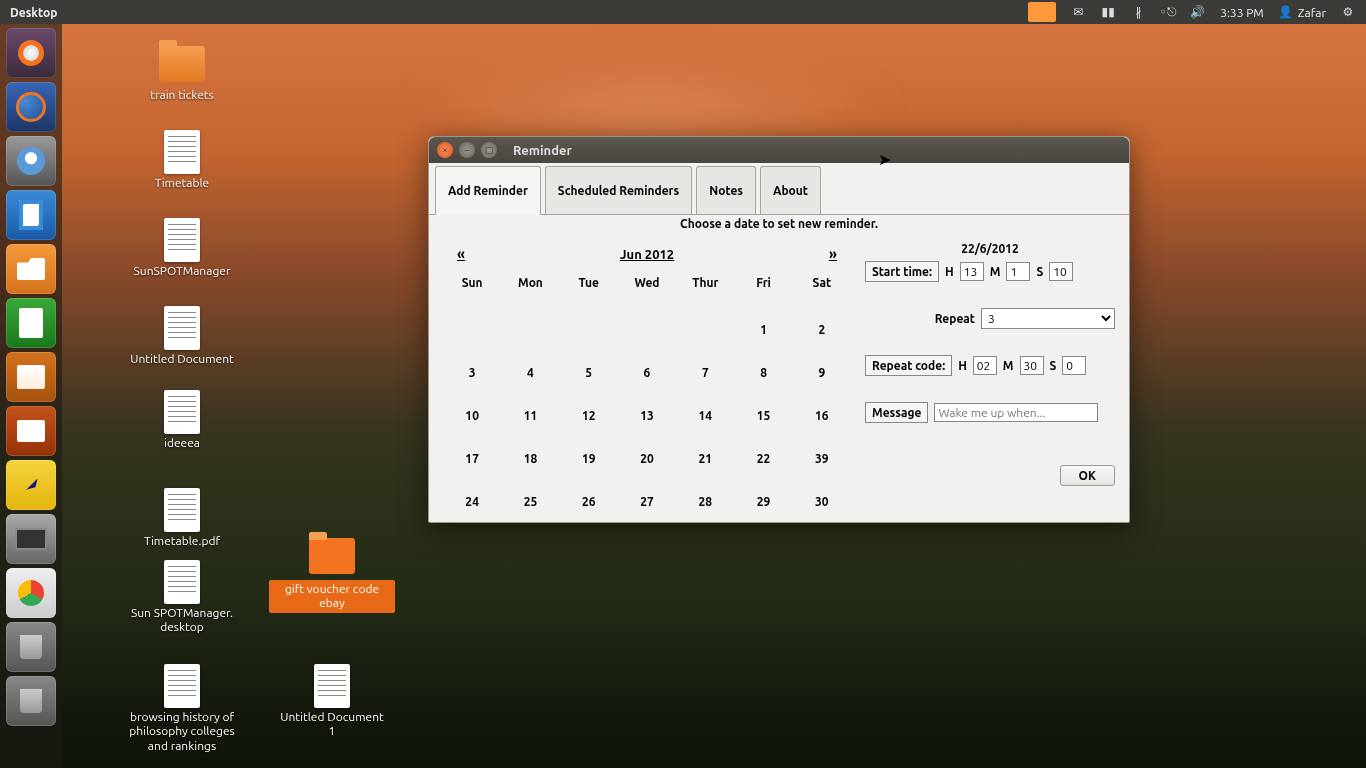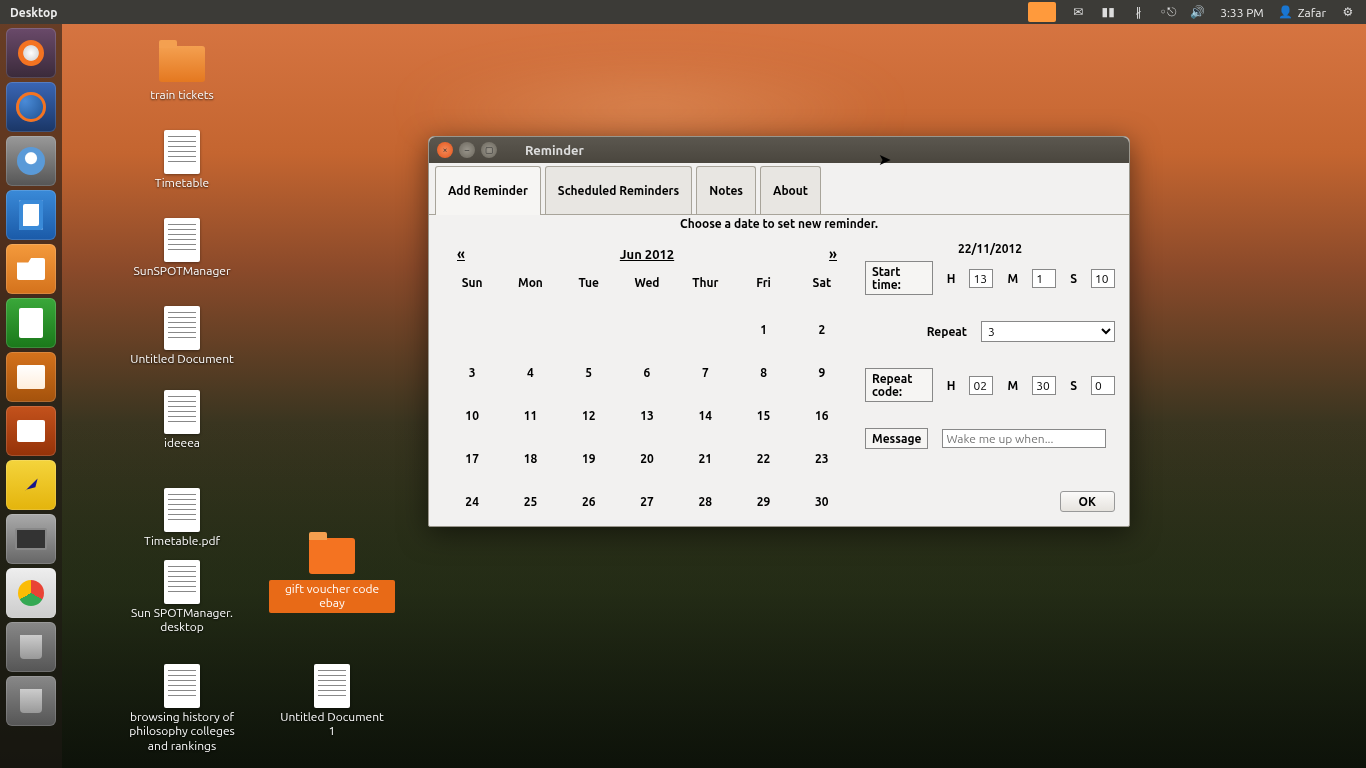--- a/index.html
+++ b/index.html
@@ -46,38 +46,38 @@
 .doc-g::after{content:"";position:absolute;top:6px;left:4px;right:4px;height:28px;background:repeating-linear-gradient(#888 0 1px,transparent 1px 5px);}
 .sel-g{background:#f47321;padding:4px;}
 .dicon .label{color:#fff;font-size:12px;text-align:center;text-shadow:0 1px 2px rgba(0,0,0,.8);line-height:1.2;}
 .dicon.selected .label{background:#e86a17;padding:2px 16px;border-radius:2px;text-shadow:none;}
 
 
 .window{position:absolute;top:136px;left:428px;width:702px;background:#f2f1f0;border:1px solid #9a968c;border-radius:6px 6px 2px 2px;box-shadow:0 6px 28px rgba(0,0,0,.5);z-index:200;}
 .titlebar{height:26px;background:linear-gradient(#5b574f,#4a463e);border-radius:6px 6px 0 0;display:flex;align-items:center;padding:0 8px;gap:6px;}
 .win-ctrl{width:16px;height:16px;border-radius:50%;display:flex;align-items:center;justify-content:center;font-size:9px;color:#333;}
 .wc-close{background:radial-gradient(#f58c5a,#e2541a);} .wc-min,.wc-max{background:radial-gradient(#9a968c,#6a665c);}
-.titlebar .title{color:#ddd;font-weight:bold;font-size:13px;margin-left:22px;}
+.titlebar .title{color:#ddd;font-weight:bold;font-size:13px;margin-left:10px;}
 .window-body{padding:0;}
 .tabs{display:flex;padding:3px 6px 0;border-bottom:1px solid #a8a49a;gap:4px;}
 .tab{padding:17px 12px;font-size:12px;font-weight:bold;border:1px solid #a8a49a;border-bottom:none;background:#e8e6e2;border-radius:3px 3px 0 0;cursor:pointer;}
 .tab.active{background:#f6f5f3;position:relative;z-index:2;}
 .tab.active::after{content:"";position:absolute;left:0;right:0;bottom:-1px;height:2px;background:#f6f5f3;}
 .tab-content{padding:6px 14px 14px;display:flex;gap:14px;}
 .instr{text-align:center;font-size:12px;font-weight:bold;padding:2px 0 6px;}
 .cal{flex:0 0 408px;}
 .cal-nav{display:flex;align-items:center;justify-content:space-between;padding:4px 14px 14px;font-size:13px;font-weight:bold;}
 .cal-nav .month{text-decoration:underline;}
 .cal-nav .arrow{cursor:pointer;font-size:14px;text-decoration:underline;}
 .cal-grid{display:grid;grid-template-columns:repeat(7,1fr);text-align:center;font-size:12px;font-weight:bold;row-gap:30px;}
 .cal-grid .hd{padding-bottom:4px;}
 .cal-grid .day{cursor:pointer;}
 .form{flex:1;display:flex;flex-direction:column;gap:26px;font-size:12px;}
 .date-centered{text-align:center;font-weight:bold;}
-.row{display:flex;align-items:center;gap:14px;}
+.row{display:flex;align-items:center;gap:6px;}
 .boxlbl{border:1px solid #888;padding:3px 6px;font-weight:bold;background:#f6f5f3;}
 .hm{font-weight:bold;}
 .txt{width:24px;border:1px solid #888;padding:2px 3px;font-size:12px;text-align:left;}
 .txt.wide{width:164px;}
 select.sel{width:134px;border:1px solid #888;padding:2px;font-size:12px;background:#fff;}
 .rt{justify-content:flex-end;}
 .ok{padding:3px 18px;border:1px solid #999;background:linear-gradient(#fbfaf9,#e6e3de);border-radius:3px;font-size:12px;font-weight:bold;cursor:pointer;}
 
 
 .cursor{position:absolute;top:150px;left:878px;z-index:300;font-size:16px;color:#000;}
@@ -240,33 +240,33 @@
             <div class="day">13</div>
             <div class="day">14</div>
             <div class="day">15</div>
             <div class="day">16</div>
             <div class="day">17</div>
             <div class="day">18</div>
             <div class="day">19</div>
             <div class="day">20</div>
             <div class="day">21</div>
             <div class="day">22</div>
-            <div class="day">23</div>
+            <div class="day">39</div>
             <div class="day">24</div>
             <div class="day">25</div>
             <div class="day">26</div>
             <div class="day">27</div>
             <div class="day">28</div>
             <div class="day">29</div>
             <div class="day">30</div>
           </div>
       </div>
       <div class="form">
         <div>
-          <div class="date-centered">22/11/2012</div>
+          <div class="date-centered">22/6/2012</div>
           <div class="row" style="margin-top:6px">
             <span class="boxlbl">Start time:</span>
             <span class="hm">H</span>
             <input class="txt" value="13" style="">
             <span class="hm">M</span>
             <input class="txt" value="1" style="">
             <span class="hm">S</span>
             <input class="txt" value="10" style="">
           </div>
         </div>

